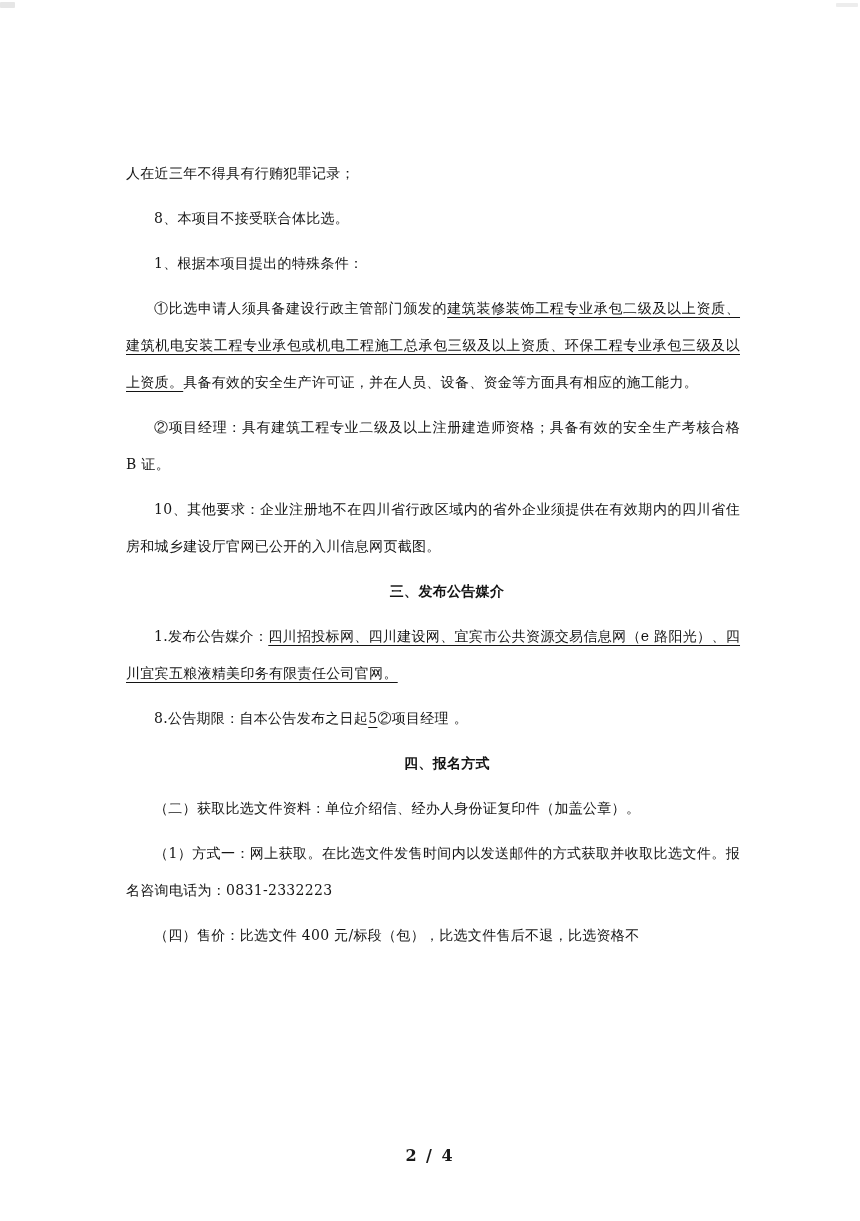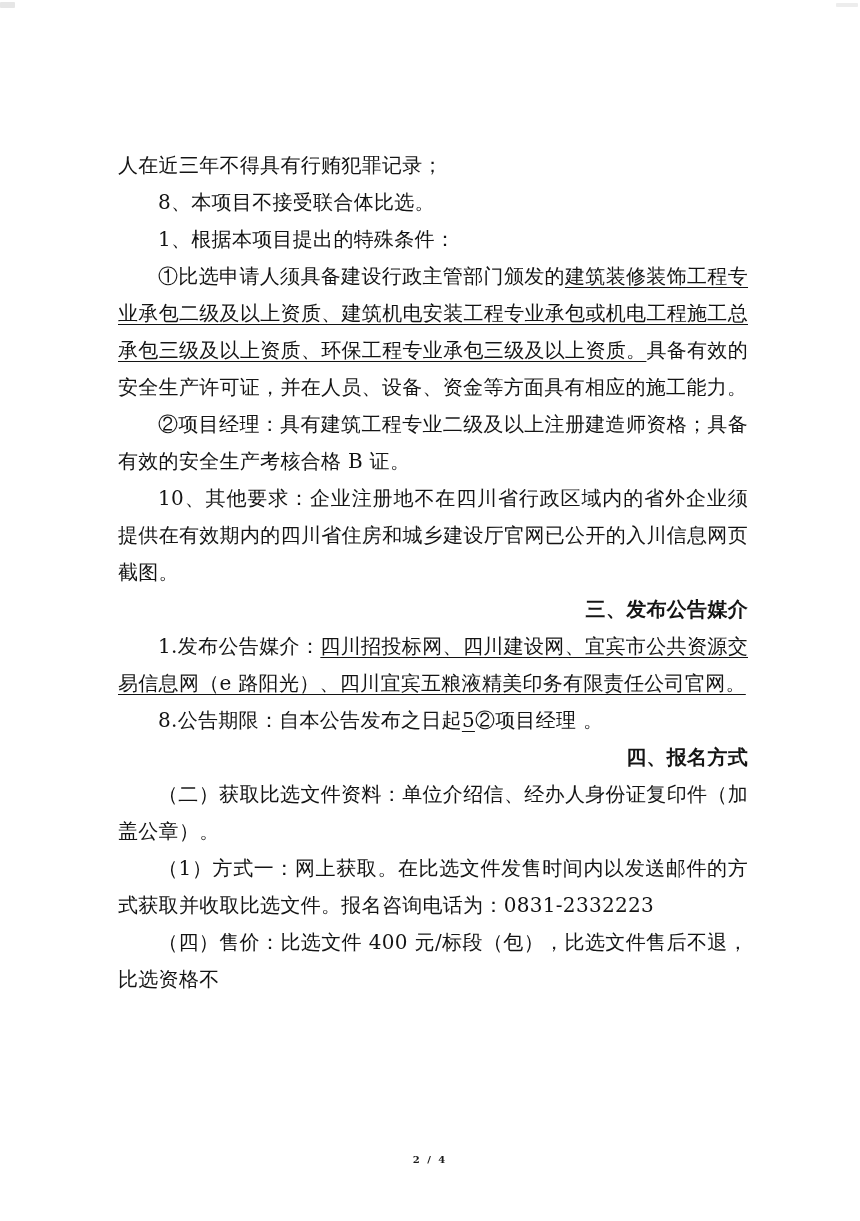--- a/index.html
+++ b/index.html
@@ -16,45 +16,45 @@
     font-family: "DejaVu Serif", "Liberation Serif", serif;
     color: #141414;
   }
   .content {
     position: absolute;
     left: 118px;
     top: 147px;
     width: 630px;
   }
   .content p {
-    margin: 0;
+    margin: 8px;
     padding: 0;
-    font-size: 20px;
+    font-size: 14px;
     line-height: 37px;
     text-align: justify;
     letter-spacing: 0.3px;
   }
   .content p.indent { text-indent: 2em; }
   .content p.heading {
     font-weight: bold;
-    text-align: right;
+    text-align: center;
   }
   .ul {
     text-decoration: underline;
     text-underline-offset: 4px;
     text-decoration-thickness: 1.3px;
   }
   .b { font-weight: bold; }
   .footer {
     position: absolute;
     left: 0;
     width: 100%;
     bottom: 56px;
     text-align: center;
-    font-size: 10px;
+    font-size: 16px;
     font-weight: bold;
     letter-spacing: 2px;
     color: #1a1a1a;
     font-family: "DejaVu Serif", "Liberation Serif", serif;
   }
   .scan-artifact {
     position: absolute;
     background: #dcdcdc;
     border-radius: 1px;
   }

